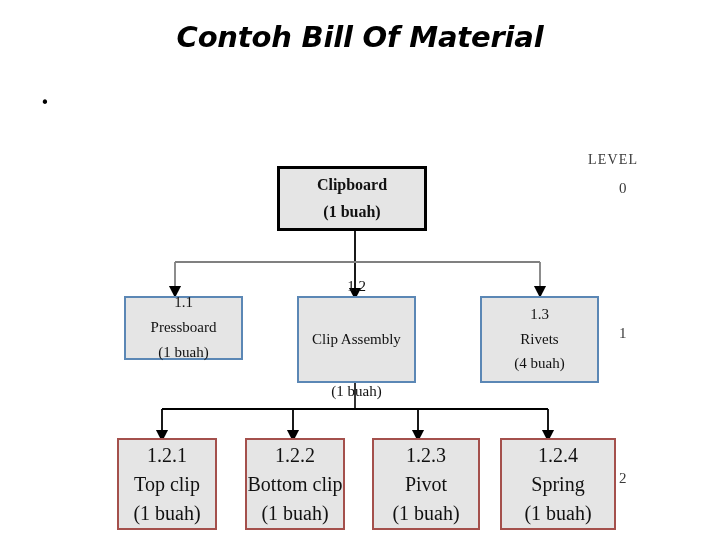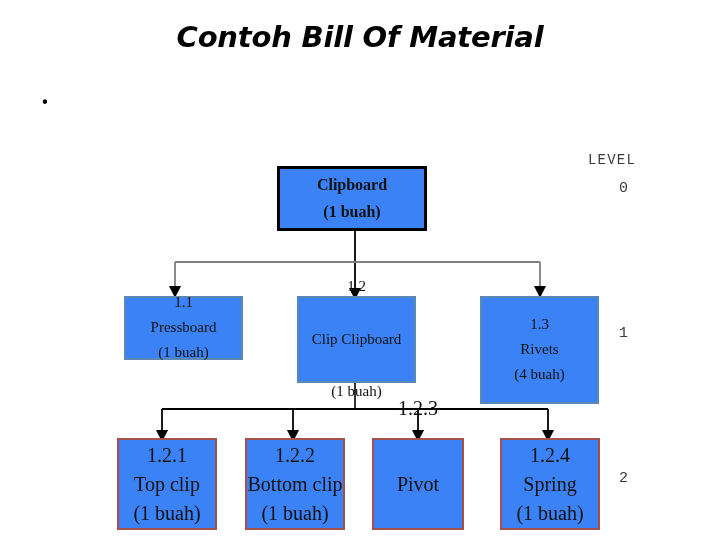--- a/index.html
+++ b/index.html
@@ -65,21 +65,21 @@
     position: absolute;
     left: 0;
     top: 0;
     width: 720px;
     height: 400px;
   }
 
   .node-box {
     position: absolute;
     box-sizing: border-box;
-    background: #3b82f6;
+    background: #e5e5e5;
     display: flex;
     flex-direction: column;
     align-items: center;
     justify-content: center;
     font-family: "Liberation Serif", "DejaVu Serif", serif;
     color: #111111;
     z-index: 2;
   }
   .node-box .line {
     line-height: 1.05;
@@ -101,21 +101,21 @@
 
   
   .node-lvl2 {
     border: 2.5px solid #a4504c;
   }
   .node-lvl2 .line { font-size: 20px; margin: 4px 0; }
 
   
   .level-label {
     position: absolute;
-    font-family: Liberation Mono, monospace;
+    font-family: Liberation Serif, serif;
     color: #3a3a3a;
     white-space: nowrap;
     z-index: 2;
   }
   #level-legend-title {
     font-size: 14px;
     letter-spacing: 1.2px;
   }
   .level-number { font-size: 15px; }
 </style>
@@ -161,49 +161,49 @@
   </div>
 
   <div class="node-box node-lvl1" style="left:116px; top:156px; width:119px; height:64px;margin-left:8px;">
     <span class="line">1.1</span>
     <span class="line">Pressboard</span>
     <span class="line">(1 buah)</span>
   </div>
 
   <div class="node-box node-lvl1" style="left:297px; top:156px; width:119px; height:87px;gap:28px;">
     <span class="line">1.2</span>
-    <span class="line">Clip Clipboard</span>
-    <span class="line">(1 buah)</span>
-  </div>
-
-  <div class="node-box node-lvl1" style="left:480px; top:156px; width:119px; height:108px;">
+    <span class="line">Clip Assembly</span>
+    <span class="line">(1 buah)</span>
+  </div>
+
+  <div class="node-box node-lvl1" style="left:480px; top:156px; width:119px; height:87px;">
     <span class="line">1.3</span>
     <span class="line">Rivets</span>
     <span class="line">(4 buah)</span>
   </div>
 
   <div class="node-box node-lvl2" style="left:117px; top:298px; width:100px; height:92px;">
     <span class="line">1.2.1</span>
     <span class="line">Top clip</span>
     <span class="line">(1 buah)</span>
   </div>
 
   <div class="node-box node-lvl2" style="left:245px; top:298px; width:100px; height:92px;">
     <span class="line">1.2.2</span>
     <span class="line">Bottom clip</span>
     <span class="line">(1 buah)</span>
   </div>
 
-  <div class="node-box node-lvl2" style="left:372px; top:298px; width:92px; height:92px;gap:47px;">
+  <div class="node-box node-lvl2" style="left:372px; top:298px; width:108px; height:92px;">
     <span class="line">1.2.3</span>
     <span class="line">Pivot</span>
     <span class="line">(1 buah)</span>
   </div>
 
-  <div class="node-box node-lvl2" style="left:500px; top:298px; width:100px; height:92px;">
+  <div class="node-box node-lvl2" style="left:500px; top:298px; width:116px; height:92px;">
     <span class="line">1.2.4</span>
     <span class="line">Spring</span>
     <span class="line">(1 buah)</span>
   </div>
 
   <div class="level-label" id="level-legend-title" style="left:588px; top:12px;">LEVEL</div>
   <div class="level-label level-number" style="left:619px; top:40px;">0</div>
   <div class="level-label level-number" style="left:619px; top:185px;">1</div>
   <div class="level-label level-number" style="left:619px; top:330px;">2</div>
 

